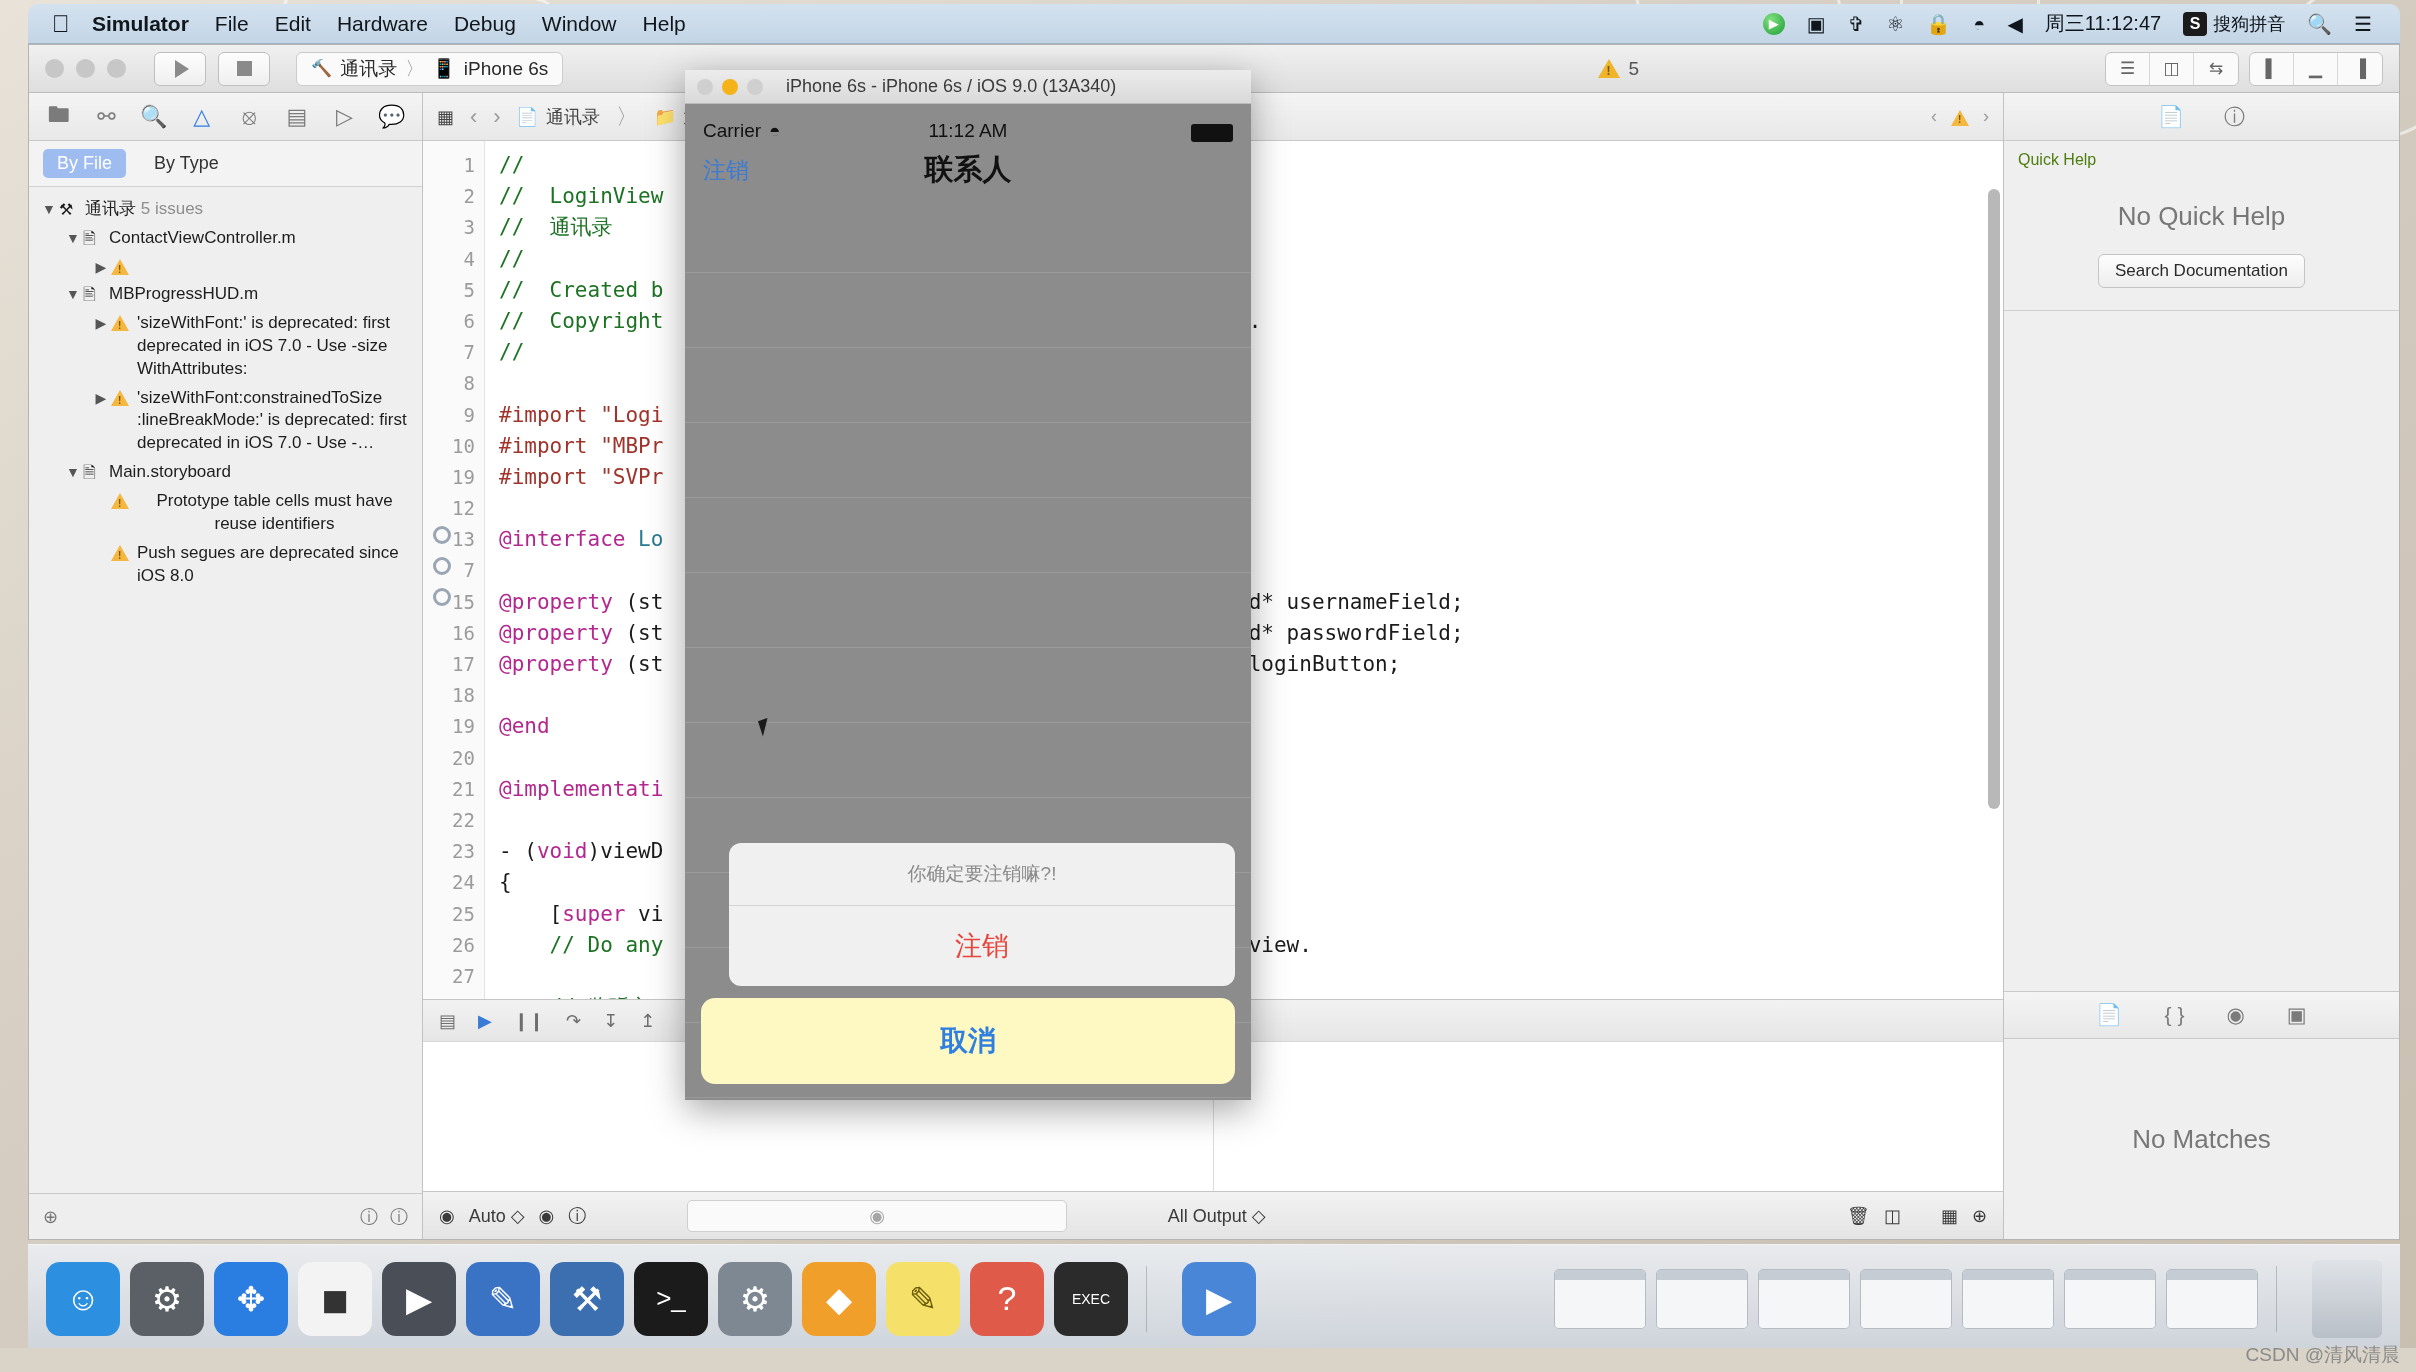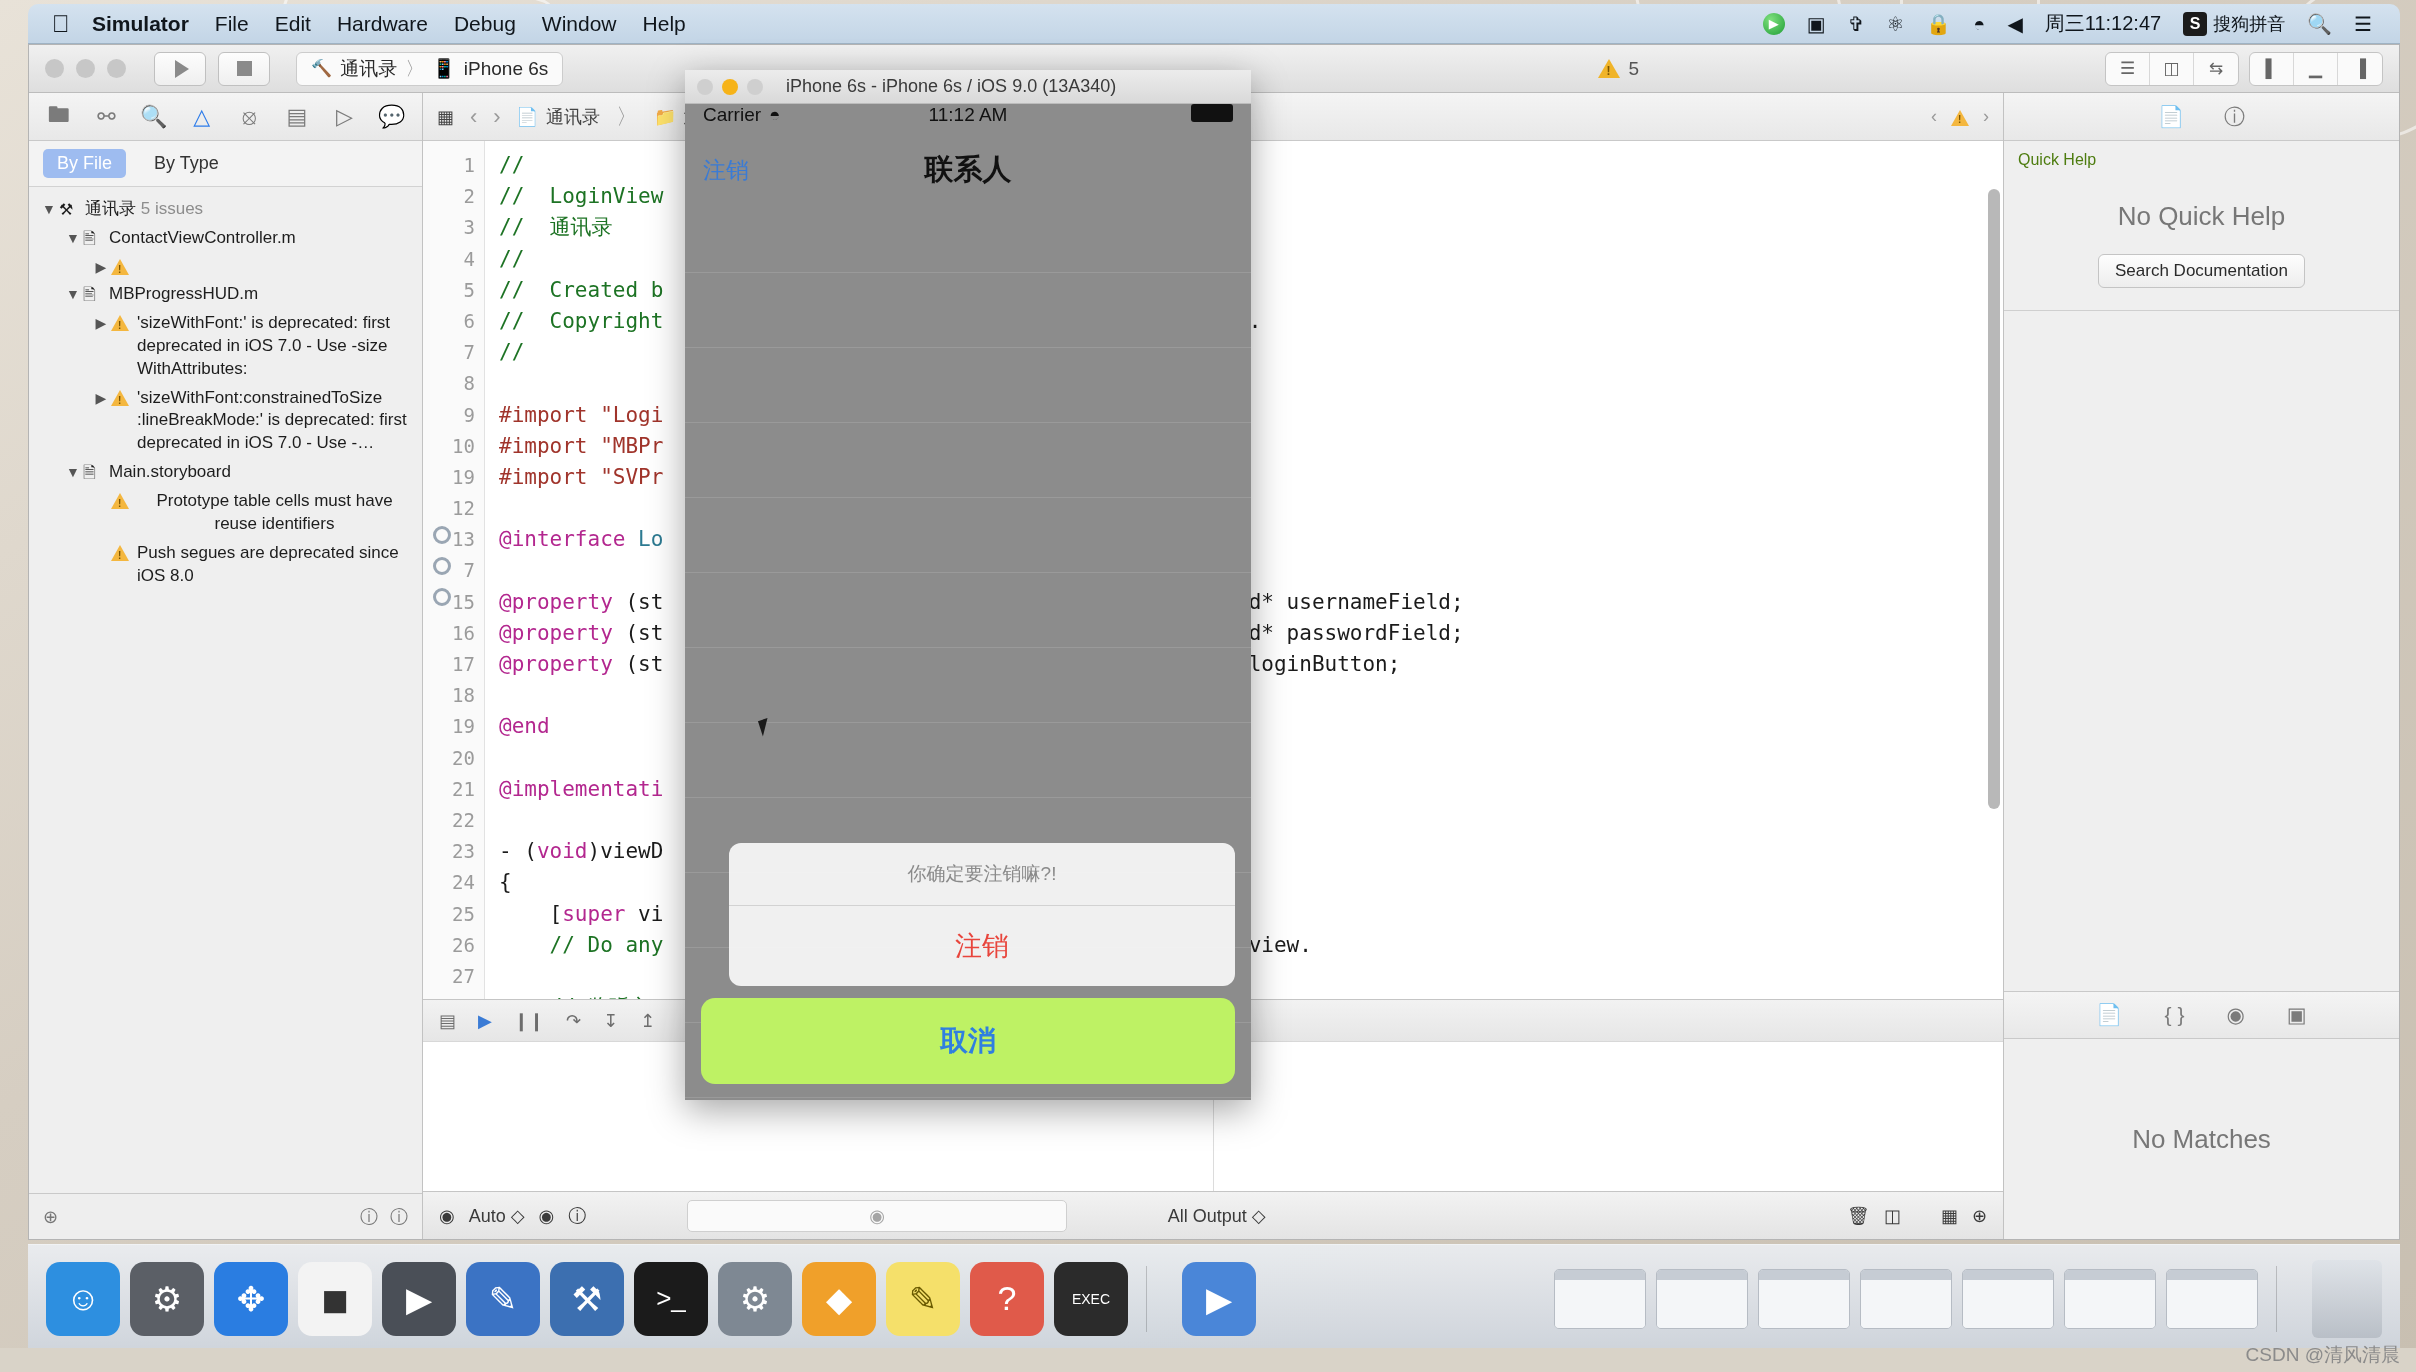--- a/index.html
+++ b/index.html
@@ -177,21 +177,21 @@
   }
   .sim-title{
     height:34px;background:linear-gradient(180deg,#ececec,#d9d9d9);border-bottom:1px solid #bcbcbc;
     display:flex;align-items:center;padding:0 12px;gap:9px;font-size:18px;color:#3a3a3a;
   }
   .sim-tl{width:16px;height:16px;border-radius:50%;background:#cfcfcf;}
   .sim-tl.amber{background:#f6b319;}
   .sim-title-text{margin-left:14px;}
   .sim-screen{flex:1;background:#8c8c8c;position:relative;overflow:hidden;}
   .ios-status{
-    height:38px;display:flex;align-items:flex-start;padding:0 18px;font-size:19px;color:#111;
+    height:38px;display:flex;align-items:flex-end;padding:0 18px;font-size:19px;color:#111;
     font-family:"Liberation Sans",sans-serif;
   }
   .ios-status .carrier{display:flex;align-items:center;gap:8px;}
   .ios-status .time{position:absolute;left:0;right:0;text-align:center;pointer-events:none;font-size:19px;}
   .batt{margin-left:auto;width:42px;height:18px;background:#111;border-radius:3px;}
   .ios-nav{
     height:56px;display:flex;align-items:center;padding:0 18px;position:relative;
   }
   .ios-nav .left{color:#3a7bd5;font-size:23px;}
   .ios-nav .ttl{position:absolute;left:0;right:0;text-align:center;font-size:29px;font-weight:bold;color:#111;}
@@ -206,21 +206,21 @@
     background:rgba(248,248,248,.93); border-radius:12px; overflow:hidden; margin-bottom:12px;margin-left:28px;
   }
   .sheet-title{
     padding:18px 10px; text-align:center; font-size:19px; color:#8a8a8a;
     border-bottom:1px solid #d2d2d2;
   }
   .sheet-action{
     padding:22px 10px; text-align:center; font-size:27px; color:#e8453c;
   }
   .sheet-cancel{
-    background:#bef264;border-radius:14px;padding:24px 10px;text-align:center;
+    background:#fef9c3;border-radius:14px;padding:24px 10px;text-align:center;
     font-size:28px;font-weight:bold;color:#2f7fe0;
   }
   .cursor{
     position:absolute;left:760px;top:718px;width:0;height:0;
     border-left:10px solid #1a1a1a;border-bottom:16px solid transparent;border-right:8px solid transparent;
     transform:rotate(-18deg);
   }
 
   
   .dock{

